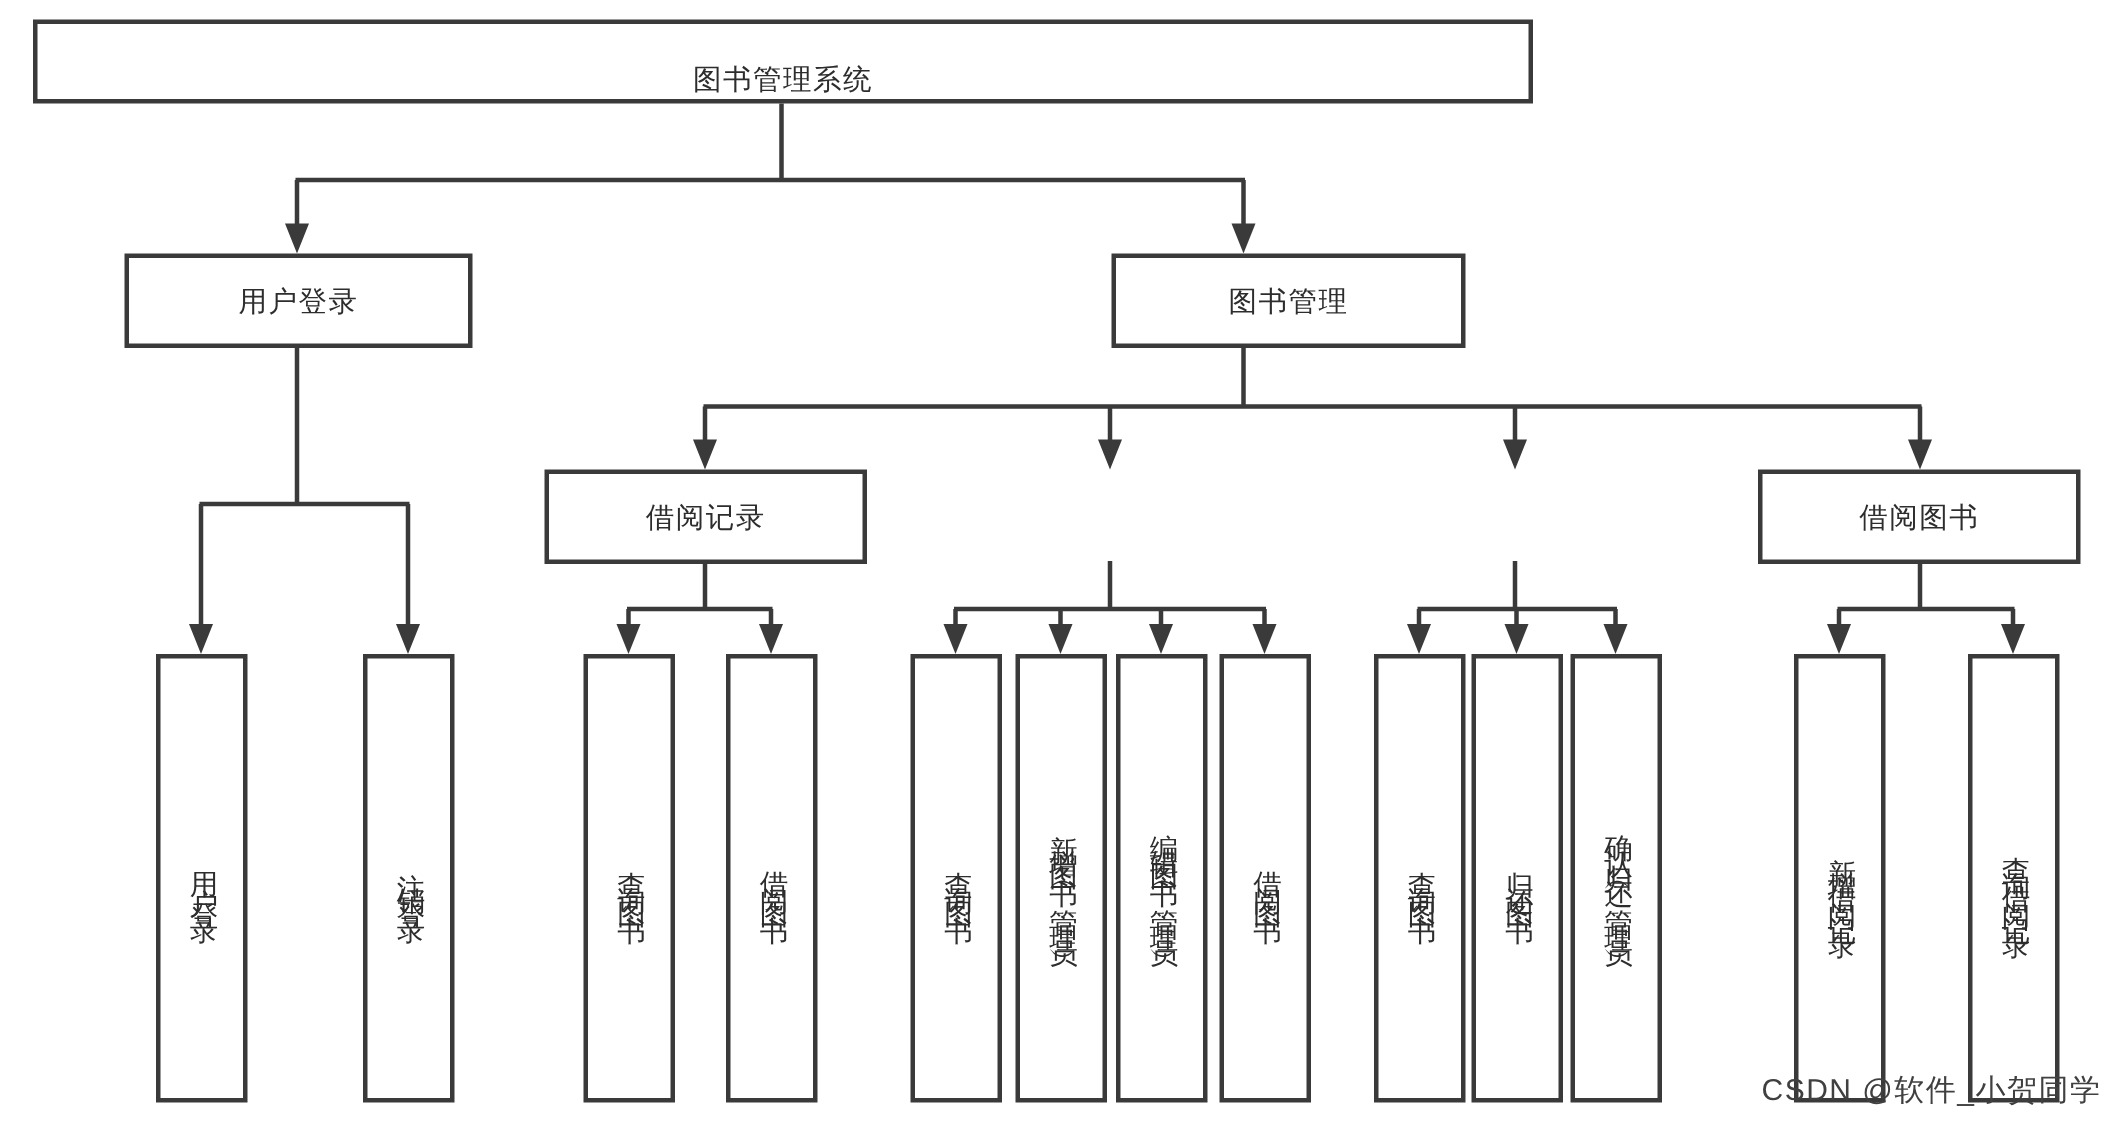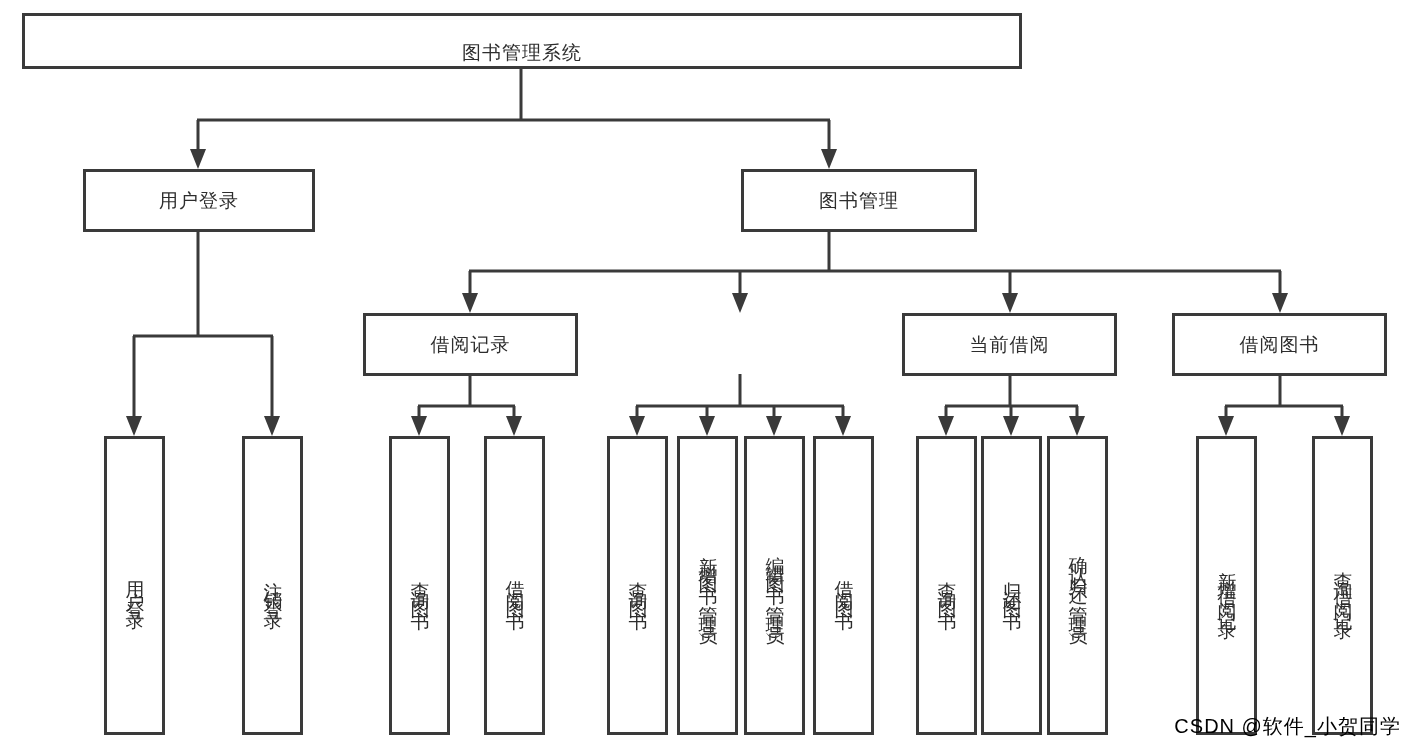--- a/index.html
+++ b/index.html
@@ -41,21 +41,21 @@
     text-orientation: mixed;
     font-size: 19px;
     line-height: 1.1;
     letter-spacing: 10px;
   }
   #watermark {
     position: absolute;
     right: 4px;
     bottom: 7px;
     font-size: 20px;
-    color: #000000;
+    color: #404040;
     letter-spacing: 1px;
     z-index: 2;
     white-space: nowrap;
     margin-left: 11px;
   }
 </style>
 </head>
 <body>
 
 <div id="stage">
@@ -124,23 +124,20 @@
   <div class="box l2" style="left:83px; width:232px;">
     <span class="lbl">用户登录</span>
   </div>
   <div class="box l2" style="left:712px; width:236px;margin-left:29px;">
     <span class="lbl">图书管理</span>
   </div>
 
   <div class="box l3" style="left:363px;">
     <span class="lbl">借阅记录</span>
   </div>
-  <div class="box l3" style="left:902px;">
-    <span class="lbl">当前借阅</span>
-  </div>
   <div class="box l3" style="left:1172px;">
     <span class="lbl">借阅图书</span>
   </div>
 
   <div class="box leaf" style="left:104px;">
     <span class="vlbl">用户登录</span>
   </div>
   <div class="box leaf" style="left:242px;">
     <span class="vlbl">注销登录</span>
   </div>

